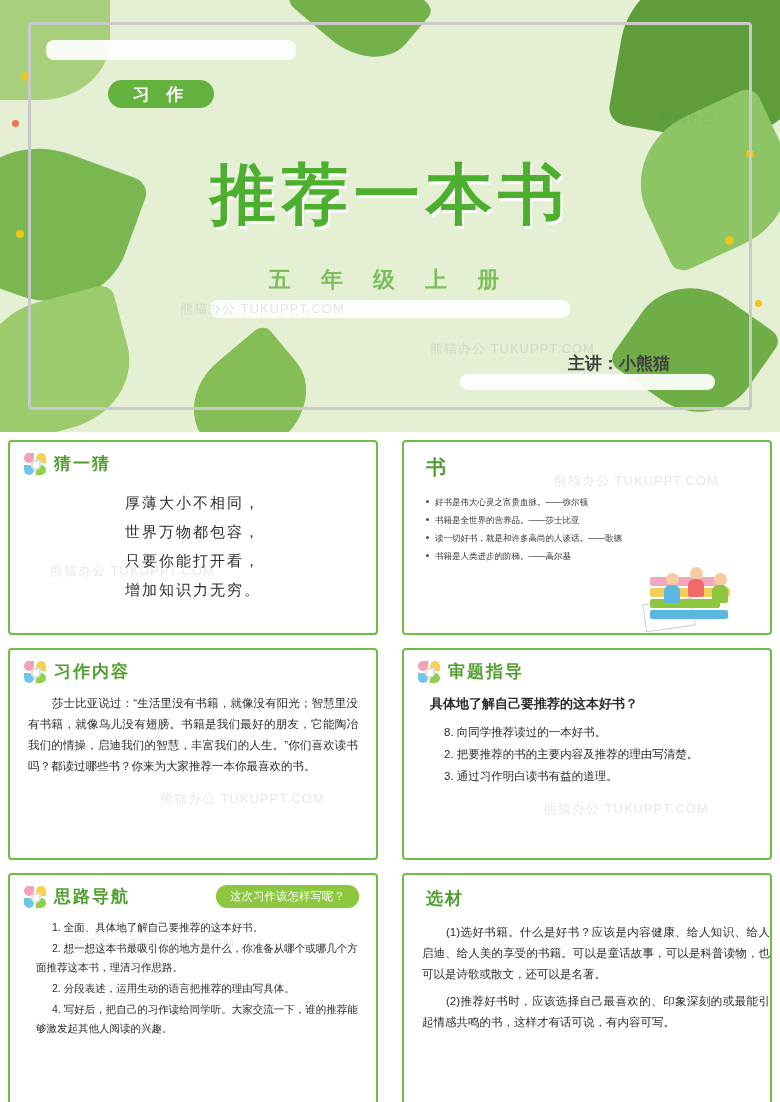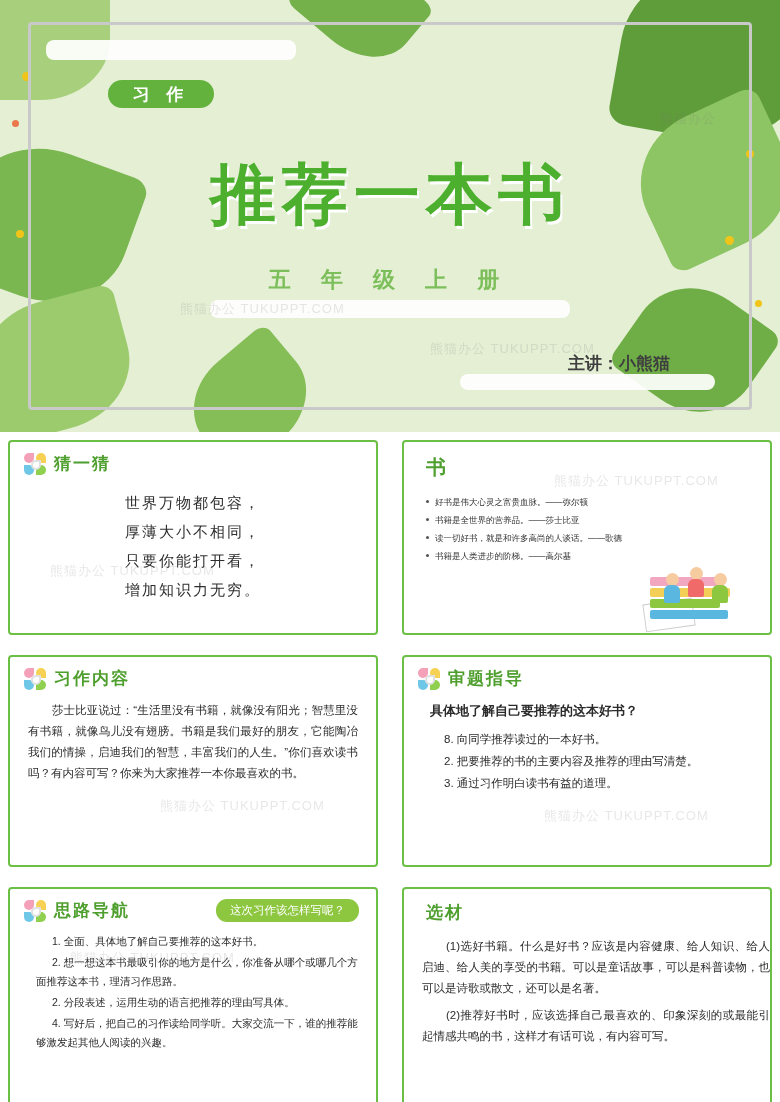--- a/index.html
+++ b/index.html
@@ -83,21 +83,21 @@
   .grid{
     position:relative;
     width:780px;
     padding:8px 0 0 0;
     box-sizing:border-box;
   }
   .row{
     display:flex;
     justify-content:space-between;
     padding:0 8px;
-    margin-bottom:20px;
+    margin-bottom:13px;
     box-sizing:border-box;
   }
   .slide{
     width:370px;
     background:#ffffff;
     border:2px solid #6cbf45;
     border-radius:4px;
     box-sizing:border-box;
     position:relative;
     overflow:hidden;
@@ -264,22 +264,22 @@
         <div class="pinwheel">
           <span class="pw1"></span>
             <span class="pw2"></span>
             <span class="pw3"></span>
             <span class="pw4"></span>
           <span class="pw-center"></span>
         </div>
         <div class="slide-title">猜一猜</div>
       </div>
       <div class="poem">
+        <div>厚薄大小不相同，</div>
         <div>世界万物都包容，</div>
-        <div>厚薄大小不相同，</div>
         <div>只要你能打开看，</div>
         <div>增加知识力无穷。</div>
       </div>
       <div class="wm" style="left:40px;top:120px;">熊猫办公 TUKUPPT.COM</div>
     </div>
 
     <div class="slide h195">
       <div class="slide-title-plain">书</div>
       <ul class="quote-list">
         <li>好书是伟大心灵之富贵血脉。——弥尔顿</li>
@@ -320,21 +320,21 @@
         <div class="pinwheel">
           <span class="pw1"></span>
             <span class="pw2"></span>
             <span class="pw3"></span>
             <span class="pw4"></span>
           <span class="pw-center"></span>
         </div>
         <div class="slide-title">习作内容</div>
       </div>
       <div class="body-text">
-        <span class="indent">莎士比亚说过：“生活里没有书籍，就像没有阳光；智慧里没有书籍，就像鸟儿没有翅膀。书籍是我们最好的朋友，它能陶冶我们的情操，启迪我们的智慧，丰富我们的人生。”你们喜欢读书吗？有内容可写？你来为大家推荐一本你最喜欢的书。</span>
+        <span class="indent">莎士比亚说过：“生活里没有书籍，就像没有阳光；智慧里没有书籍，就像鸟儿没有翅膀。书籍是我们最好的朋友，它能陶冶我们的情操，启迪我们的智慧，丰富我们的人生。”你们喜欢读书吗？都读过哪些书？你来为大家推荐一本你最喜欢的书。</span>
       </div>
       <div class="wm" style="left:150px;top:140px;">熊猫办公 TUKUPPT.COM</div>
     </div>
 
     <div class="slide h210">
       <div class="slide-head">
         <div class="pinwheel">
           <span class="pw1"></span>
             <span class="pw2"></span>
             <span class="pw3"></span>

